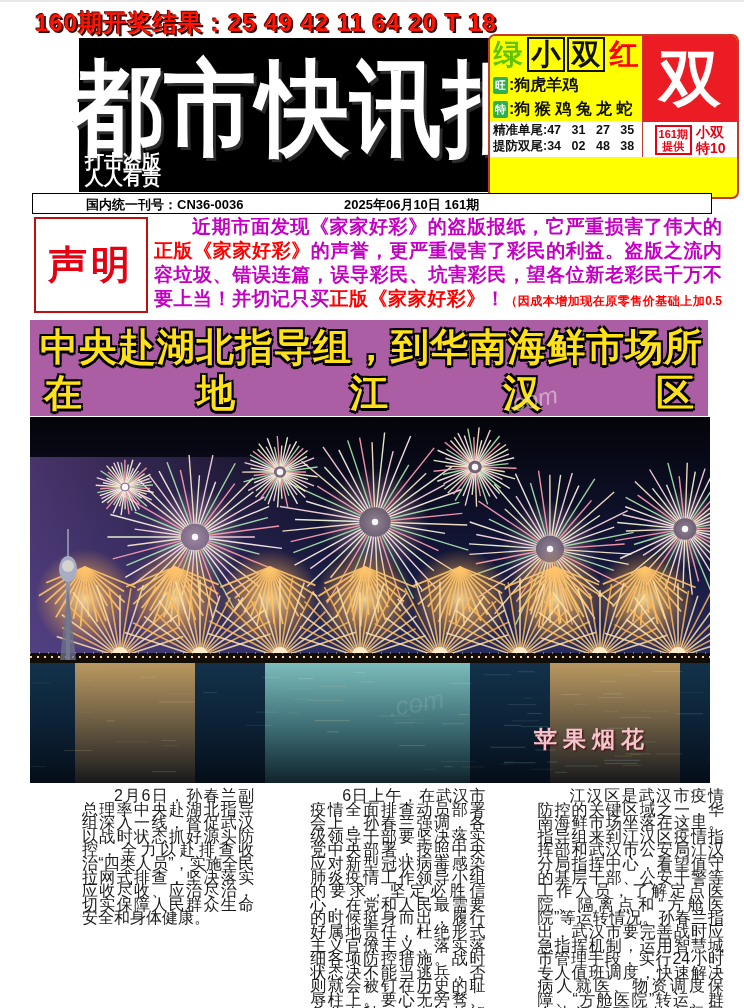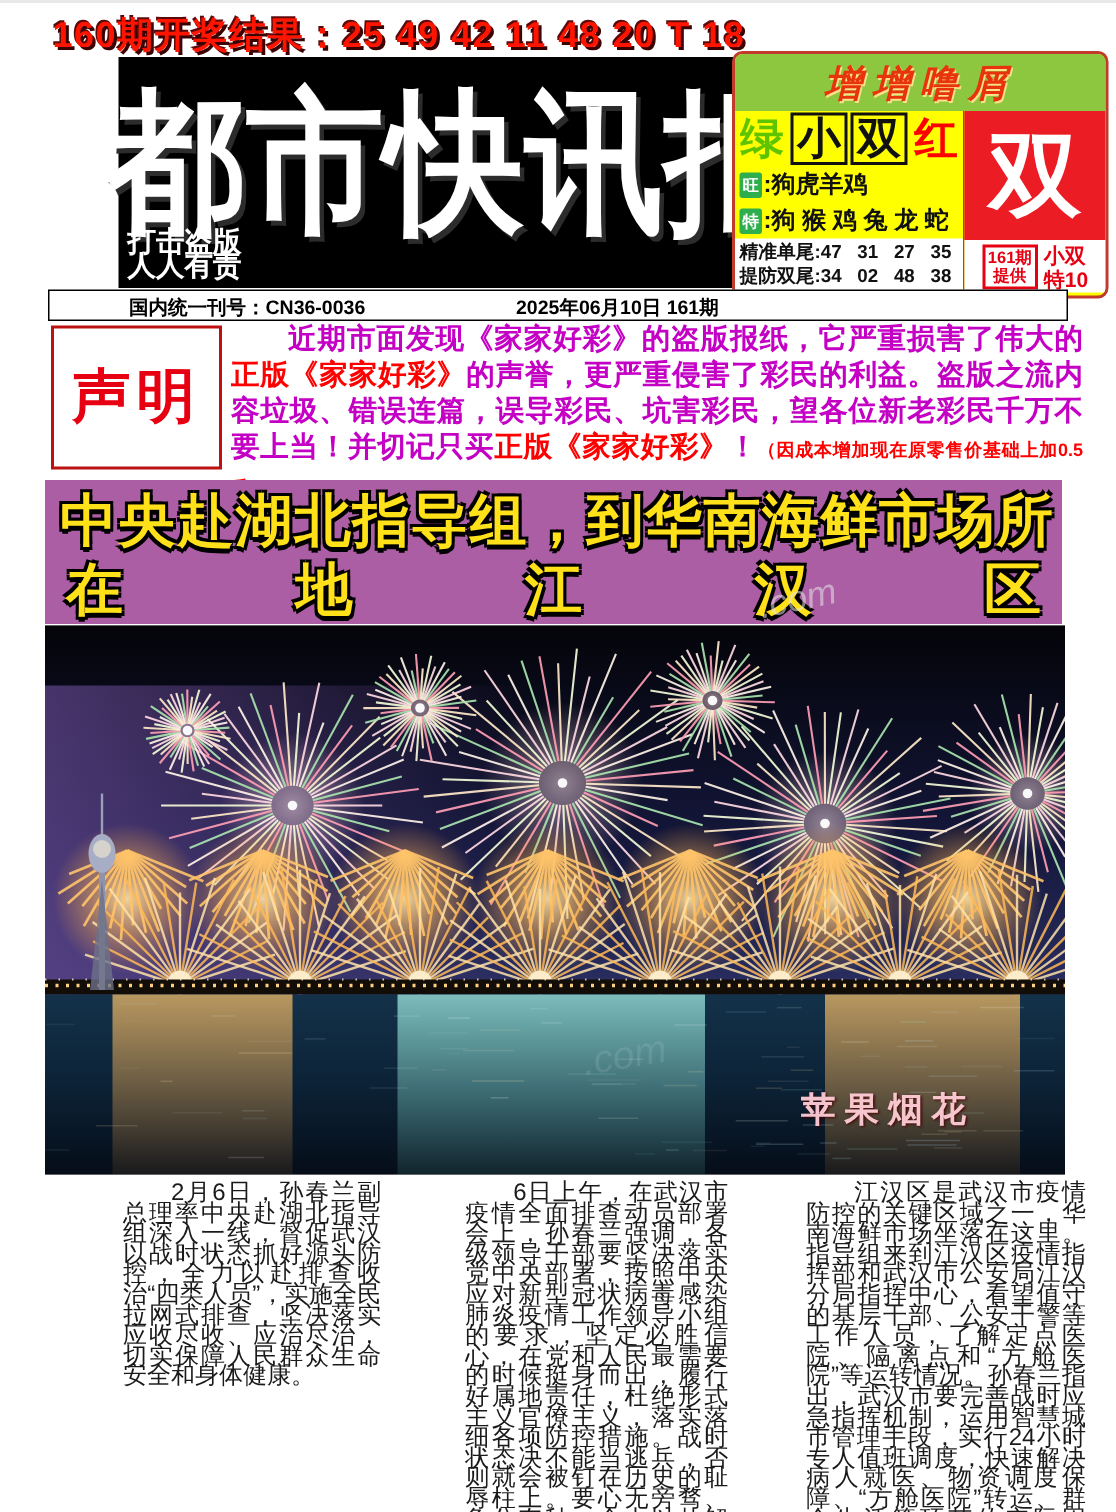--- a/index.html
+++ b/index.html
@@ -82,32 +82,31 @@
   .col{font-size:16px;line-height:13.6px;color:#1a1a1a;text-align:justify;text-indent:2em;font-weight:400;margin-left:46px;}
   .col1{width:216px;margin-right:10px;}
   .col2{width:220px;margin-right:6px;}
   .col3{width:234px;}
 </style>
 </head>
 <body>
 
 <div class="page">
 
-  <div class="top-banner">160期开奖结果：25 49 42 11 48 20 T 18</div>
+  <div class="top-banner">160期开奖结果：25 49 42 11 64 20 T 18</div>
 
   <div class="masthead">
     <div class="mast-title">都市快讯报</div>
     <div class="mast-slogan">
       <div>打击盗版</div>
       <div>人人有责</div>
     </div>
   </div>
 
   <div class="panel">
-    <div class="panel-header">增增噜屑</div>
     <div class="panel-body">
       <div class="panel-left">
         <div class="char-row">
           <div class="char-cell tip-green">绿</div>
           <div class="char-cell boxed tip-black">小</div>
           <div class="char-cell boxed tip-black">双</div>
           <div class="char-cell tip-red">红</div>
         </div>
         <div class="zoo-row">
           <span class="chip">旺</span>

